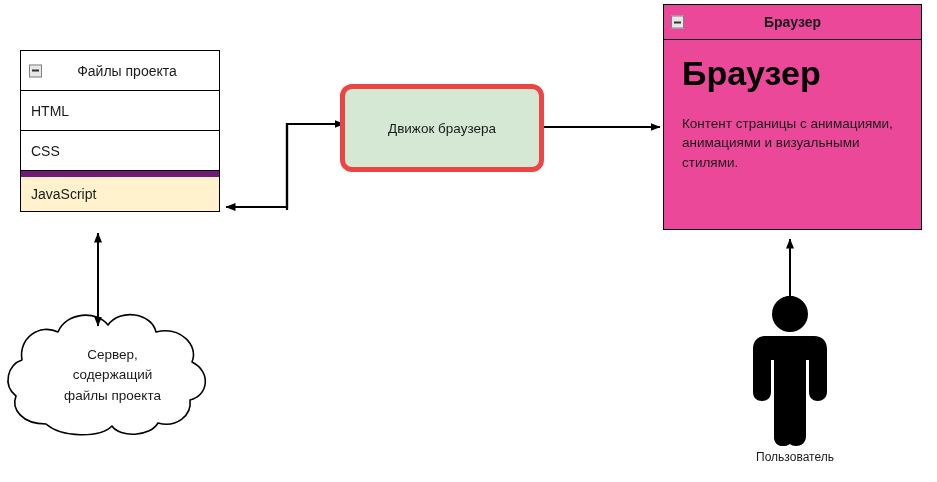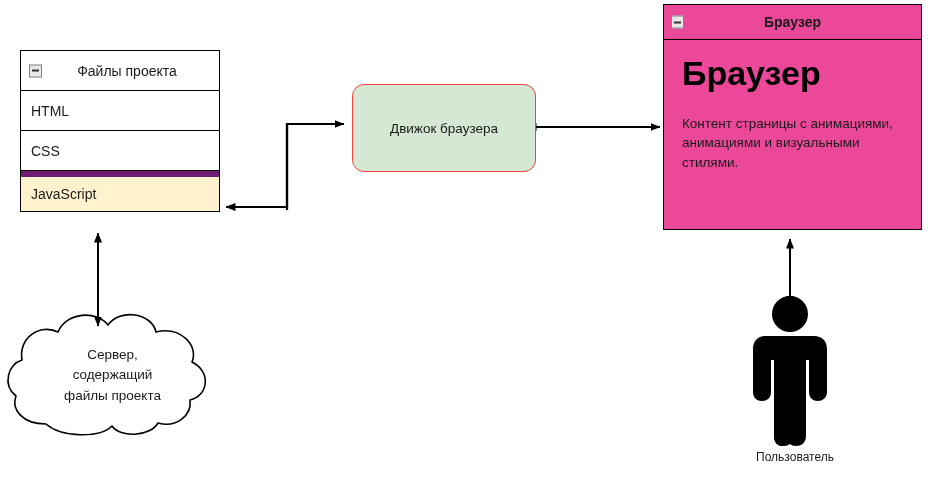--- a/index.html
+++ b/index.html
@@ -75,27 +75,27 @@
     content: "";
     display: block;
     width: 7px;
     height: 2px;
     background: #333333;
   }
 
   
   #engine-box {
     position: absolute;
-    left: 352px;
+    left: 340px;
     top: 84px;
-    width: 184px;
+    width: 204px;
     height: 88px;
     box-sizing: border-box;
     background: #d5e8d4;
-    border: 1px solid #ef4444;
+    border: 5px solid #ef4444;
     border-radius: 12px;
     display: flex;
     align-items: center;
     justify-content: center;
     font-size: 13.5px;
     color: #1a1a1a;
     text-align: center;
   }
 
   

